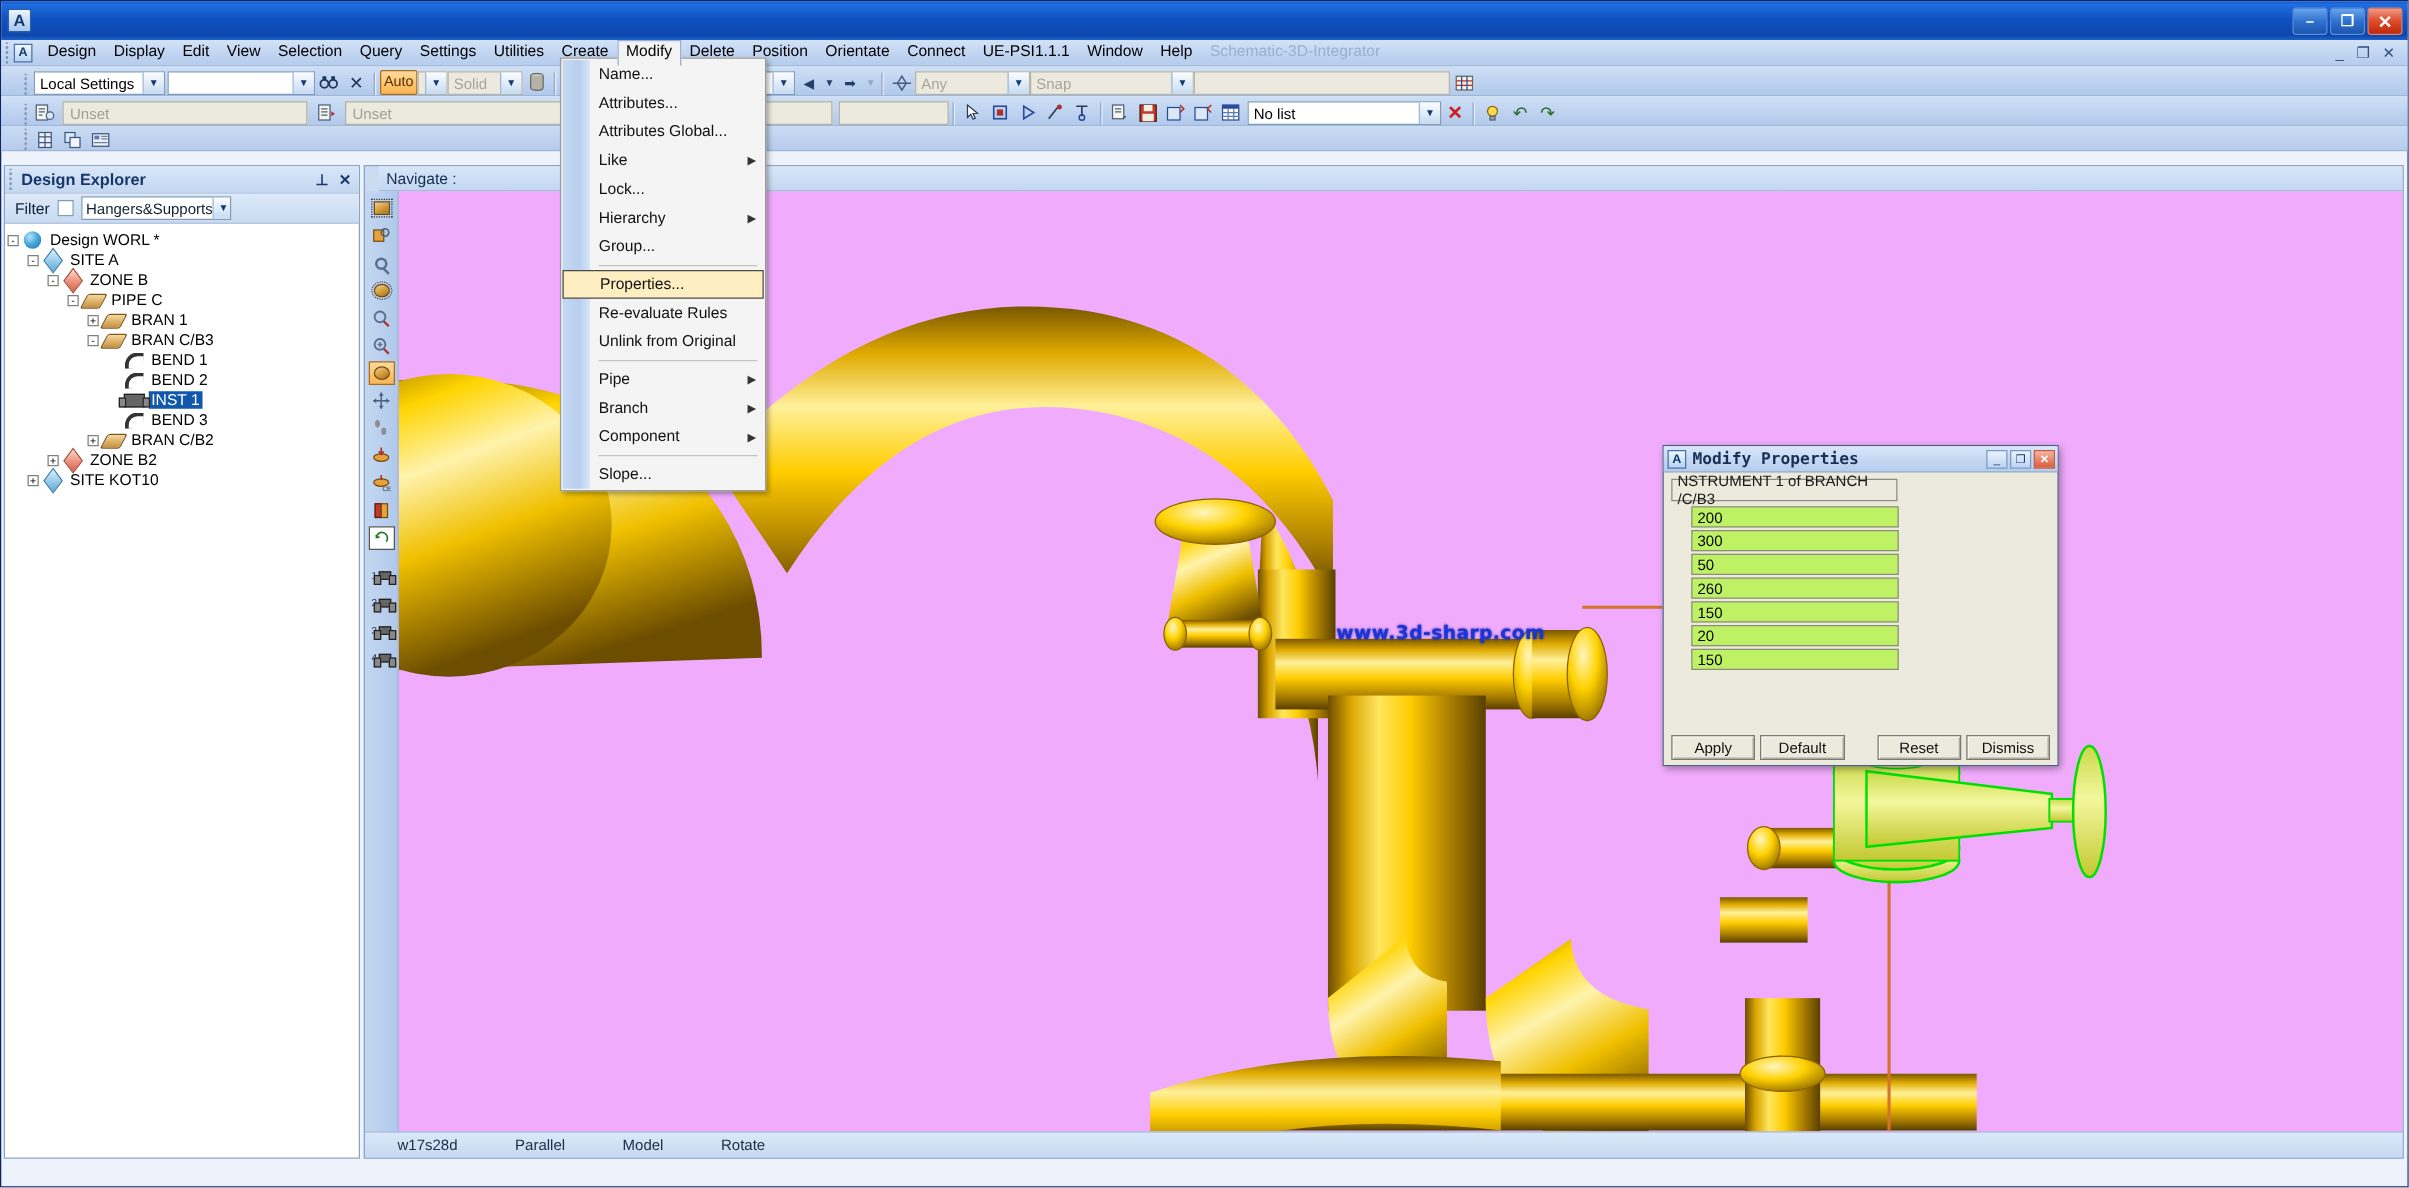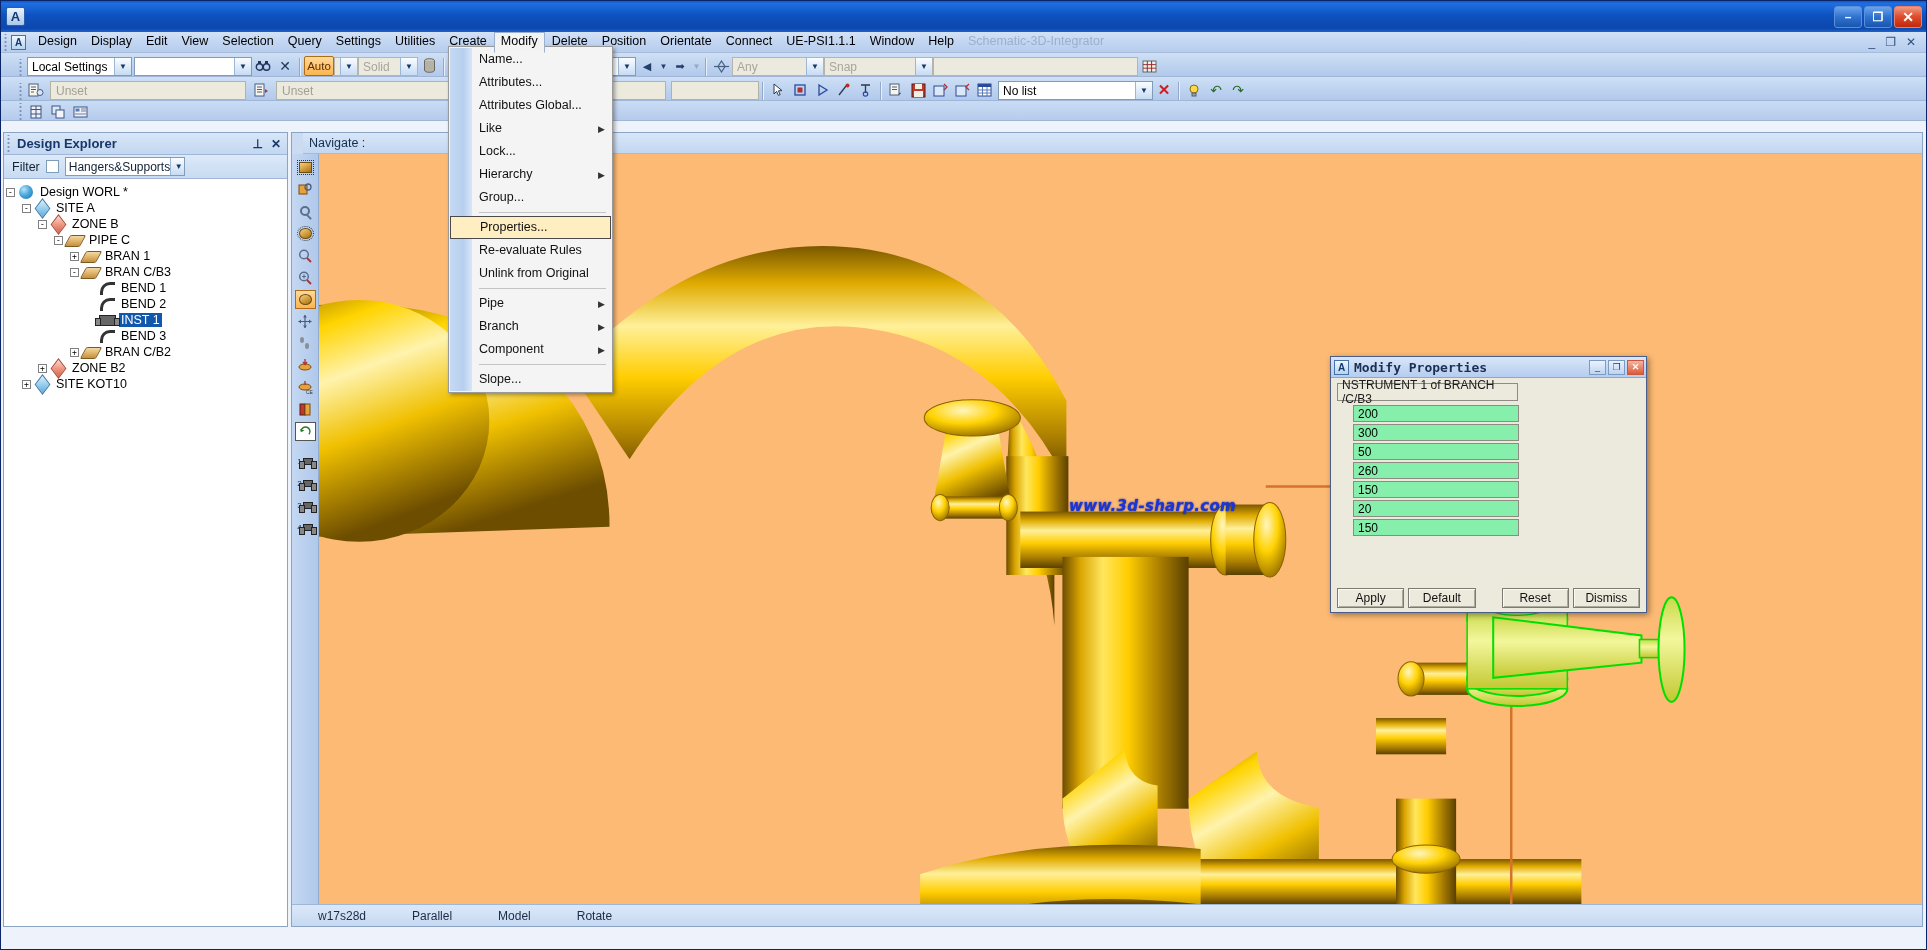--- a/index.html
+++ b/index.html
@@ -278,21 +278,21 @@
   }
   .vbtn.active { background: linear-gradient(180deg,#ffd99a,#fcb44e); border: 1px solid #b06c14; }
   .cube {
     width: 13px; height: 11px;
     background: linear-gradient(150deg,#f3cf8e 0%,#d09b37 55%,#a06f1c 100%);
     border: 1px solid #6d4b12;
   }
   .mag { width: 10px; height: 10px; border: 2px solid #5b6f8c; border-radius: 50%; position: relative;}
   .mag::after { content:""; position:absolute; right:-4px; bottom:-4px; width:6px;height:2px; background:#5b6f8c; transform: rotate(45deg);}
   .canvas3d {
-    flex: 1; background: #fdba74; position: relative; overflow: hidden; font-style: italic;
+    flex: 1; background: #f0abfc; position: relative; overflow: hidden;
   }
   .statusbar {
     height: 22px;
     background: linear-gradient(180deg,#dbe8f8,#c6d9f2);
     border-top: 1px solid #9fb6d6;
     display: flex; align-items: center;
     font-size: 12px; color: #1b2c44;
     padding-left: 26px; gap: 46px;
   }
   .watermark {
@@ -356,21 +356,21 @@
     text-align: center;
     line-height: 10px;
     writing-mode: vertical-rl;
     font-family: "DejaVu Sans", sans-serif;
     overflow: hidden;
     white-space: nowrap;
     padding-top: 1px;
   }
   .pinput {
     width: 166px; height: 17px;
-    background: #86efac; border: 1px solid #8e8b82;
+    background: #bef264; border: 1px solid #8e8b82;
     font-size: 12px; color: #000;
     display: flex; align-items: center; padding-left: 4px;
     margin-left: 3px;
   }
   .dlg-actions {
     position: absolute; left: 6px; right: 6px; bottom: 6px;
     display: flex; gap: 4px;
   }
   .dbtn {
     height: 20px; flex: 1;
@@ -471,21 +471,21 @@
     <div class="tbtn">
       <svg width="15" height="13" viewBox="0 0 15 13">
           <path d="M7.5 1 L11 6.5 L7.5 12 L4 6.5 Z" fill="none" stroke="#4a5f80" stroke-width="1.2"></path>
           <line x1="0" y1="6.5" x2="15" y2="6.5" stroke="#4a5f80" stroke-width="1.2"></line>
         </svg>
     </div>
     <div class="combo gray" style="width:92px;">
       <span>Any</span>
       <span class="arrow">▼</span>
     </div>
-    <div class="combo gray" style="width:109px;">
+    <div class="combo gray" style="width:131px;">
       <span>Snap</span>
       <span class="arrow">▼</span>
     </div>
     <div class="combo gray" style="width:205px;"></div>
     <div class="tbtn">
       <svg width="15" height="13" viewBox="0 0 15 13">
           <rect x="1" y="1" width="13" height="11" fill="#f2efe4" stroke="#6a6860"></rect>
           <line x1="1" y1="4.6" x2="14" y2="4.6" stroke="#b03030"></line>
           <line x1="1" y1="8.2" x2="14" y2="8.2" stroke="#b03030"></line>
           <line x1="5.3" y1="1" x2="5.3" y2="12" stroke="#2a4a9a"></line>

